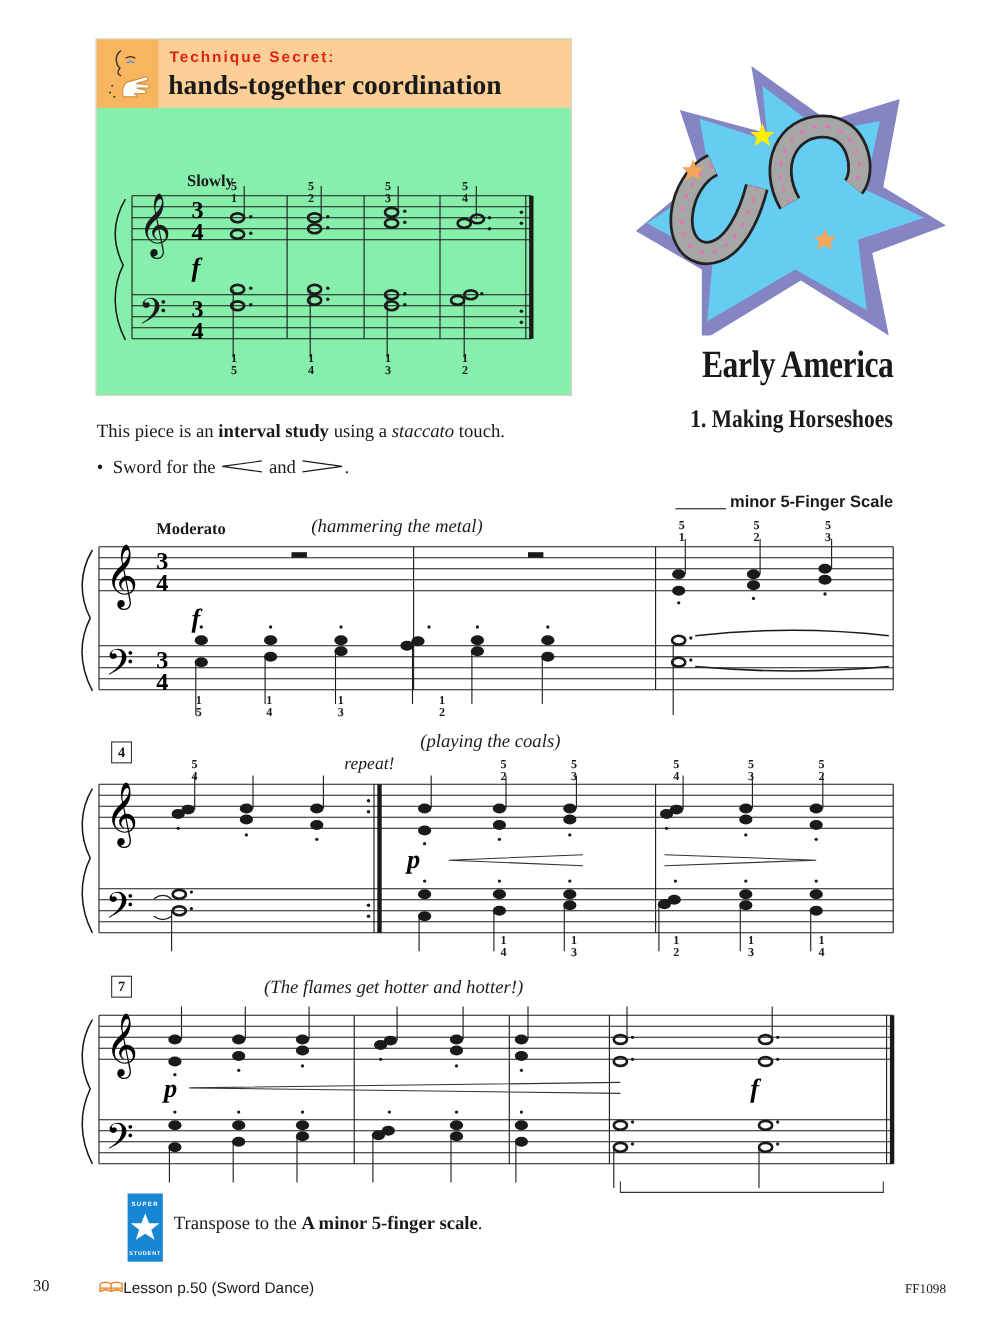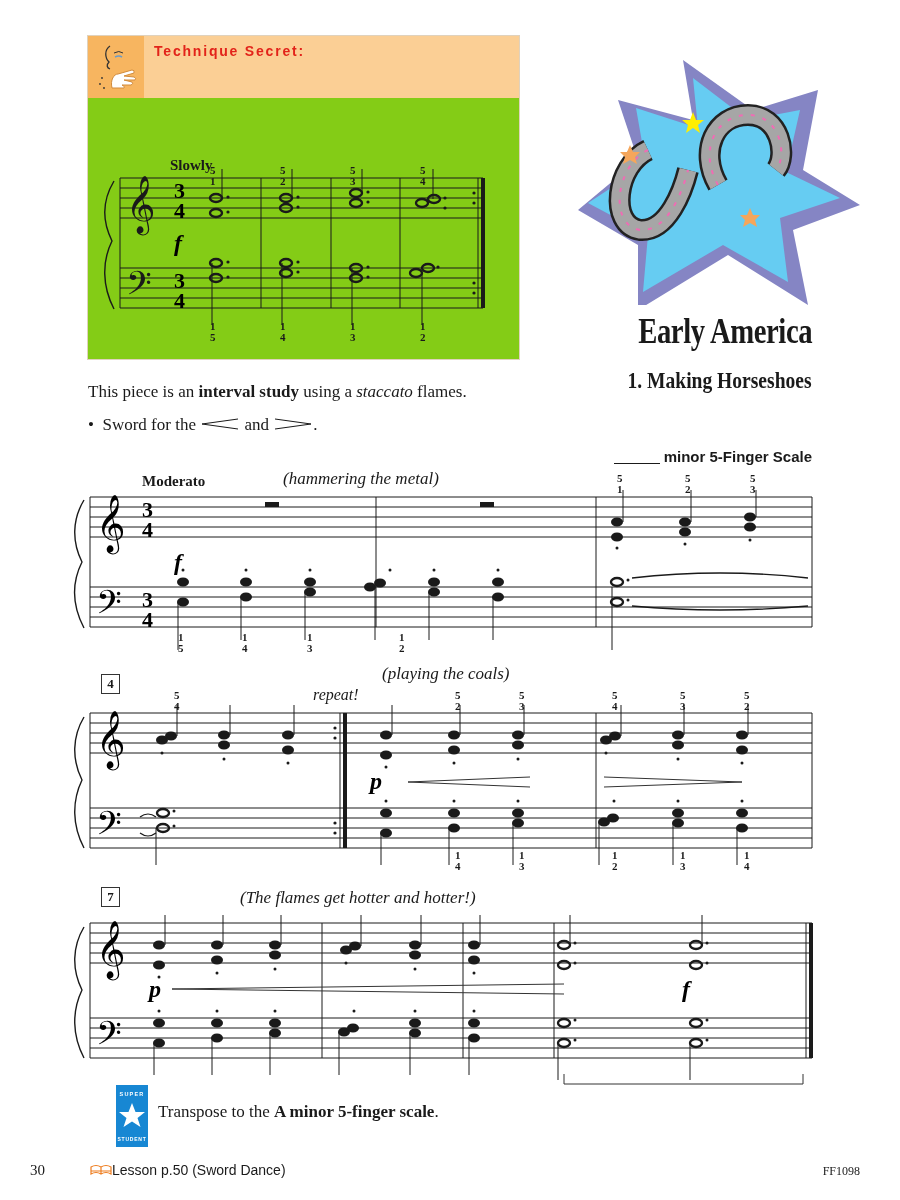--- a/index.html
+++ b/index.html
@@ -1,19 +1,19 @@
 <!DOCTYPE html>
 <html><head>
 <meta charset="utf-8">
 <style>
   html,body{margin:0;padding:0;background:#fff;}
   body{width:900px;height:1200px;position:relative;overflow:hidden;font-family:"Liberation Serif",serif;color:#1a1a1a;}
   .abs{position:absolute;}
   
-  .tech{left:87px;top:35px;width:433px;height:325px;background:#84cc16;border:1px solid #e0d2bd;box-sizing:border-box;}
+  .tech{left:87px;top:35px;width:433px;height:325px;background:#86efac;border:1px solid #e0d2bd;box-sizing:border-box;}
   .tech-head{position:absolute;left:0;top:0;width:431px;height:62px;background:#fbcf95;}
   .tech-iconbox{position:absolute;left:0;top:0;width:56px;height:62px;background:#f7b560;}
   .tech-label{position:absolute;left:66px;top:7px;font-family:"Liberation Sans",sans-serif;font-weight:bold;font-size:14px;letter-spacing:1.8px;color:#e2231a;}
   .tech-title{position:absolute;left:65px;top:28px;font-weight:bold;font-size:25px;color:#1a1a1a;}
   .tech-instr{position:absolute;left:15px;top:73px;font-size:17px;}
   .tech-instr i{font-style:italic;}
   .tempo{font-weight:bold;font-size:15px;margin-top:14px;}
   .fing{font-family:"Liberation Serif",serif;font-weight:bold;font-size:11px;line-height:11px;text-align:center;}
   
   .t-early{right:88px;top:312px;font-size:35px;font-weight:bold;transform:scaleX(0.82);transform-origin:right top;letter-spacing:-0.5px;}
@@ -40,20 +40,21 @@
         <path d="M22 10 C16 14,17 22,21 26 C18 29,19 32,22 33" fill="none" stroke="#333" stroke-width="1.3"></path>
         <path d="M26 17 q5 -3 9 0" fill="none" stroke="#333" stroke-width="1"></path>
         <path d="M27 21 q4 -2 7 0" fill="none" stroke="#6b9bc8" stroke-width="1.6"></path>
         <path d="M24 52 C22 44,26 38,30 38 L44 34 q3 0 2 3 L36 40 L46 41 q3 1 1 3 L36 44 L44 46 q2 2 -1 3 L34 49 q4 2 2 3 Z" fill="#fff" stroke="#d28b3c" stroke-width="1"></path>
         <circle cx="14" cy="42" r="0.9" fill="#333"></circle>
           <circle cx="12" cy="48" r="0.9" fill="#333"></circle>
           <circle cx="16" cy="52" r="0.9" fill="#333"></circle>
       </svg>
     </div>
     <div class="tech-label">Technique Secret:</div>
+    <div class="tech-title">hands-together coordination</div>
   </div>
   <div class="abs tempo" style="left:82px;top:107px;">Slowly</div>
 
   <svg class="abs" style="left:0;top:125px;" width="431" height="200" viewBox="0 0 431 200">
     <g stroke="#1a1a1a" stroke-width="1">
 
       <line x1="32" y1="17" x2="395" y2="17"></line>
         <line x1="32" y1="27" x2="395" y2="27"></line>
         <line x1="32" y1="37" x2="395" y2="37"></line>
         <line x1="32" y1="47" x2="395" y2="47"></line>
@@ -175,21 +176,21 @@
   <path d="M140 125 C120 90,138 55,170 55 C202 55,210 95,198 110" fill="none" stroke="#f06cb4" stroke-width="2" stroke-dasharray="4 8"></path>
   <polygon points="115,52 118,60 126,60 120,65 122,73 115,68 108,73 110,65 104,60 112,60" fill="#ffee00"></polygon>
   <polygon points="52,85 55,92 62,92 57,97 59,104 52,100 45,104 47,97 42,92 49,92" fill="#f5a65b"></polygon>
   <polygon points="172,148 175,155 182,155 177,160 179,167 172,163 165,167 167,160 162,155 169,155" fill="#f5a65b"></polygon>
 </svg>
 
 <div class="abs t-early">Early America</div>
 <div class="abs t-piece">1. Making Horseshoes</div>
 <div class="abs t-scale"><span class="t-blank"></span><span>minor 5-Finger Scale</span></div>
 
-<div class="abs intro"><span>This piece is an </span><b>interval study</b><span> using a </span><i>staccato</i><span> flames.</span></div>
+<div class="abs intro"><span>This piece is an </span><b>interval study</b><span> using a </span><i>staccato</i><span> touch.</span></div>
 <div class="abs bullet"><span>•</span>&nbsp;&nbsp;<span>Sword for the </span><svg width="40" height="12" viewBox="0 0 40 12">
       <path d="M38 1 L2 6 L38 11" fill="none" stroke="#1a1a1a" stroke-width="1"></path>
     </svg><span> and </span><svg width="40" height="12" viewBox="0 0 40 12">
       <path d="M2 1 L38 6 L2 11" fill="none" stroke="#1a1a1a" stroke-width="1"></path>
     </svg><span>.</span></div>
 
 <div class="abs tempo" style="left:142px;top:459px;">Moderato</div>
 <div class="abs instr-text" style="left:256px;top:469px;margin-left:27px;">(hammering the metal)</div>
 <svg class="abs" style="left:70px;top:490px;" width="760" height="170" viewBox="0 0 760 170">
   <g stroke="#1a1a1a" stroke-width="1">

